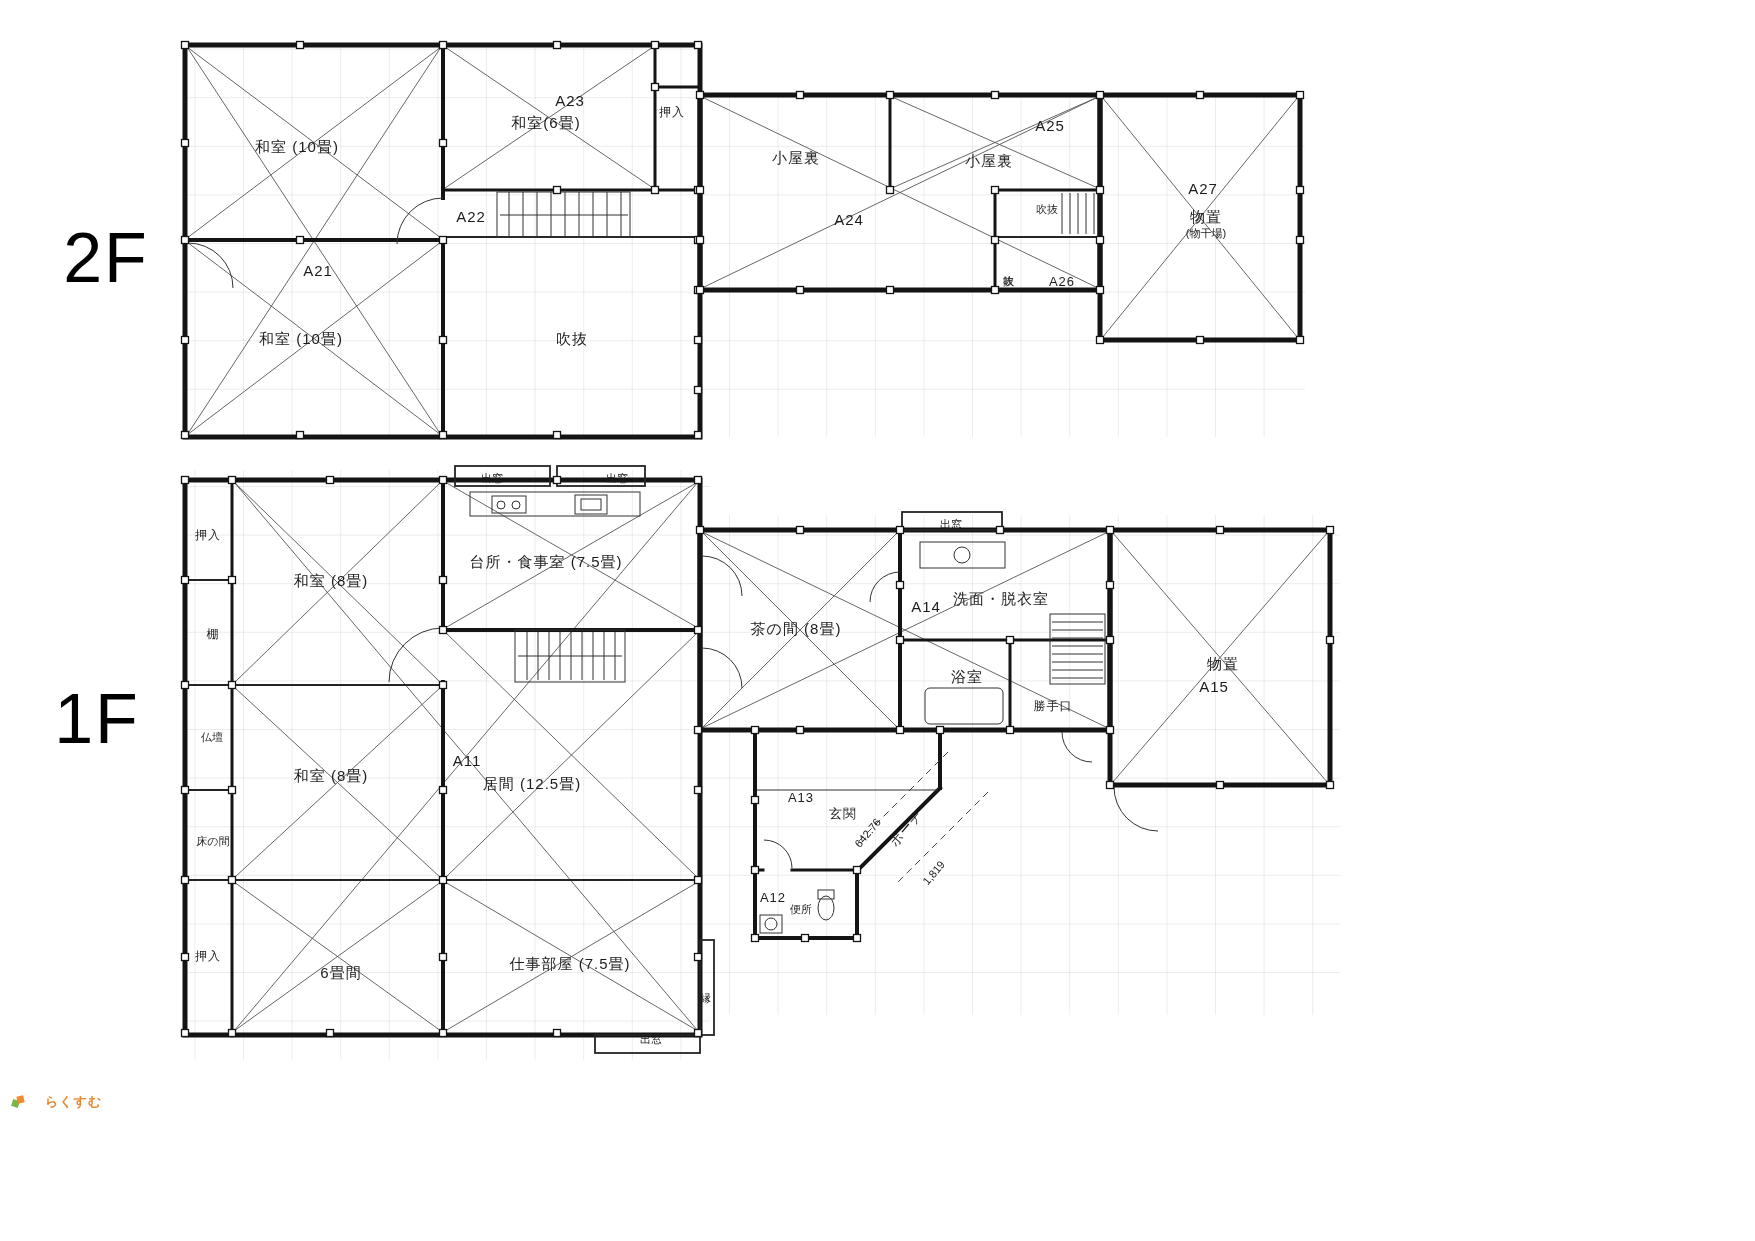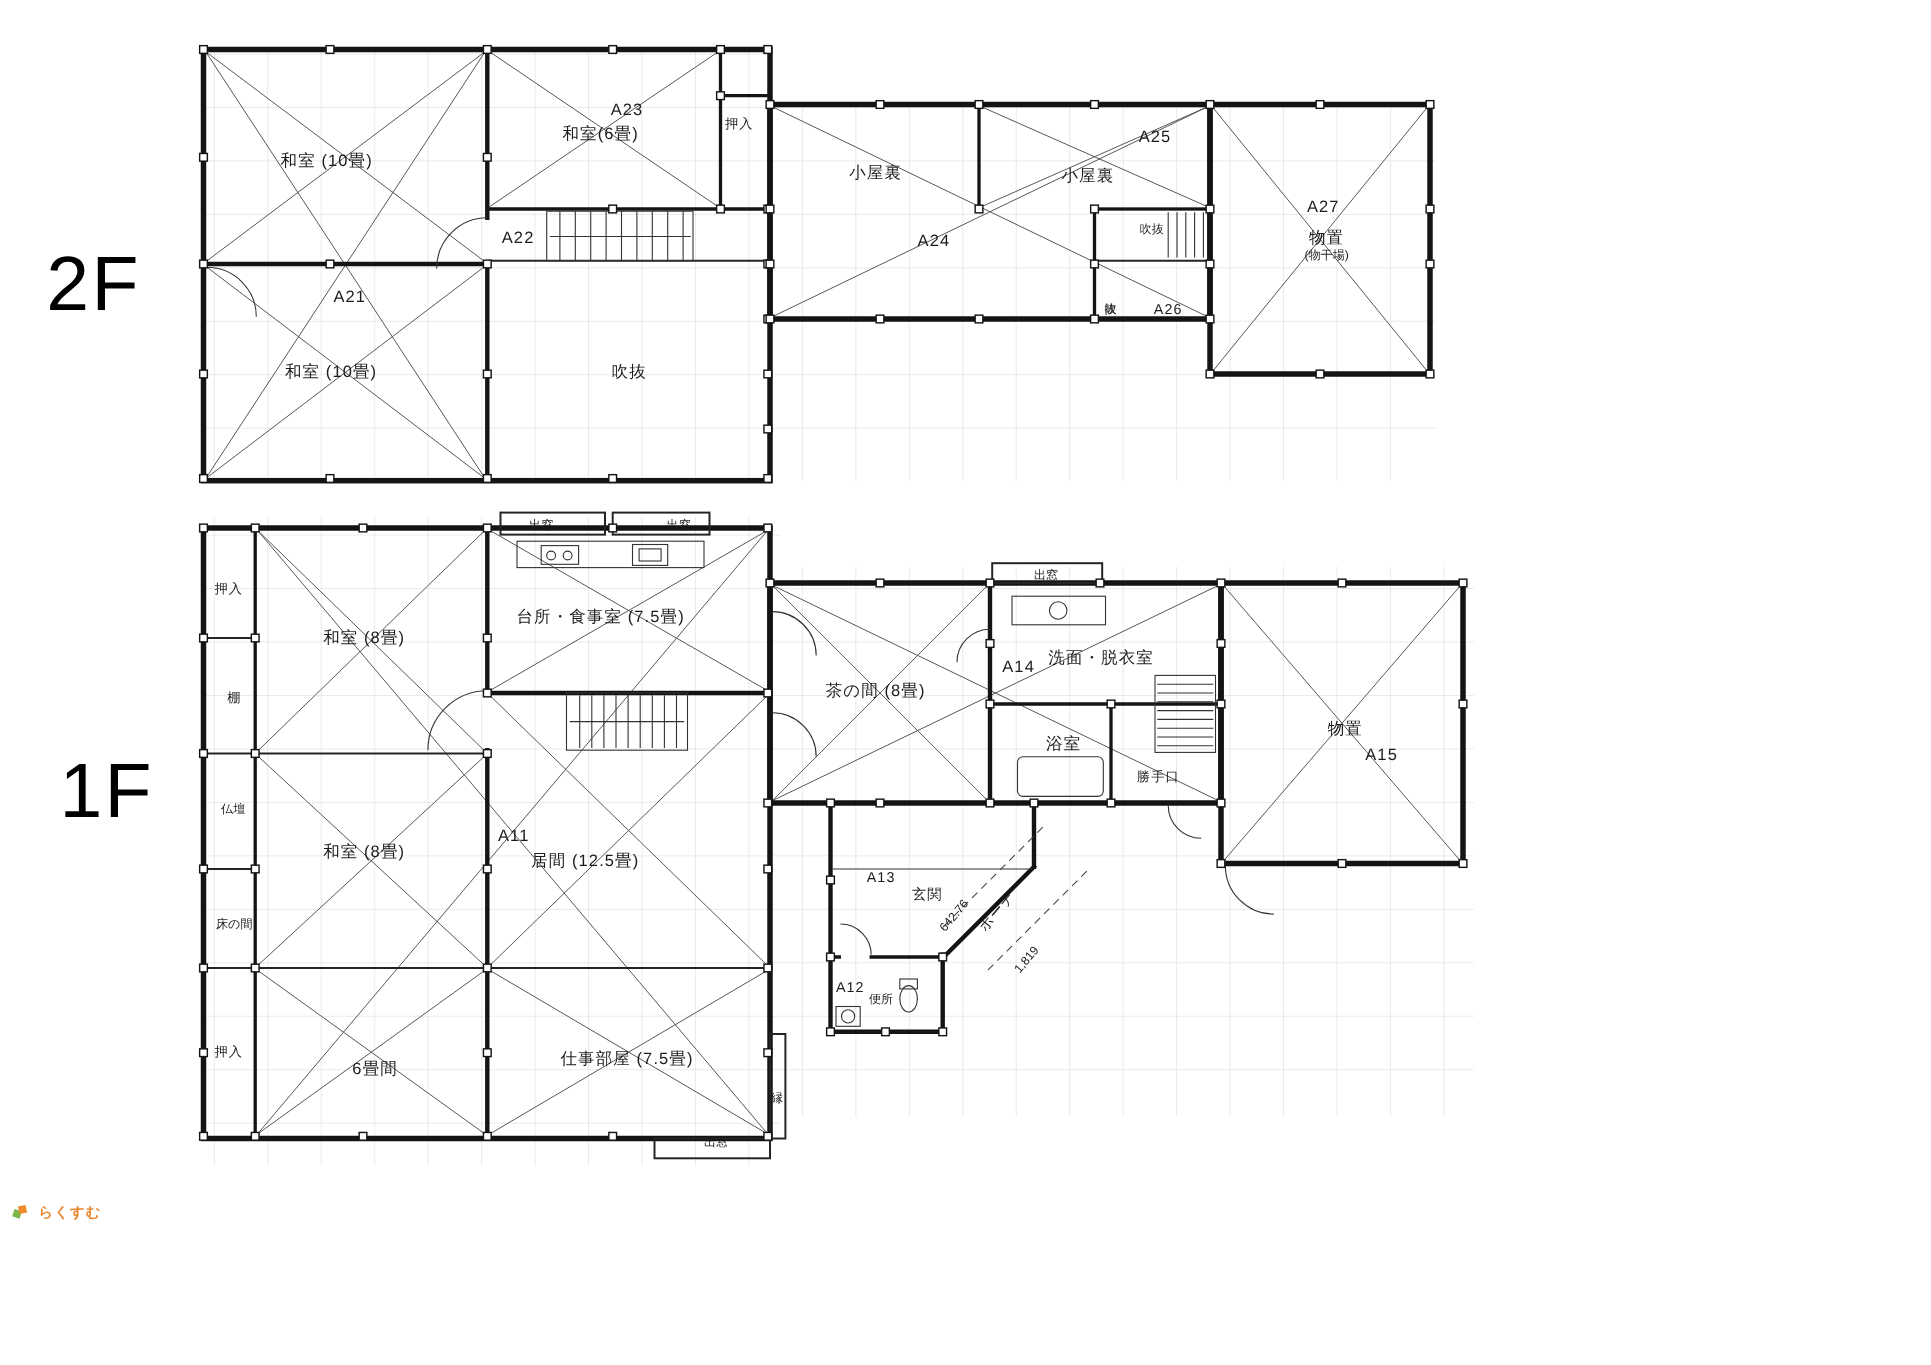--- a/index.html
+++ b/index.html
@@ -21,21 +21,21 @@
   .lbl{position:absolute;transform:translate(-50%,-50%);white-space:nowrap;
        font-size:15px;letter-spacing:1px;color:#1c1c1c;line-height:1;}
   .s13{font-size:13px;}
   .s12{font-size:12px;}
   .s11{font-size:11px;letter-spacing:0;}
   .floor{font-size:70px;letter-spacing:2px;color:#000;}
   .vert{writing-mode:vertical-rl;text-orientation:upright;}
   .rot{transform:translate(-50%,-50%) rotate(-50deg);}
 
   
-  .wm{position:absolute;left:12px;top:1093px;display:flex;align-items:center;gap:10px;}
+  .wm{position:absolute;left:12px;top:1093px;display:flex;align-items:center;gap:20px;}
   .wm-icon{position:relative;width:13px;height:13px;display:inline-block;}
   .wm-icon .sq1{position:absolute;left:0;top:4px;width:7px;height:7px;background:#7ab648;transform:rotate(18deg);}
   .wm-icon .sq2{position:absolute;left:5px;top:0;width:7px;height:7px;background:#ef8a2e;transform:rotate(-12deg);}
   .wm-text{font-size:13px;font-weight:bold;color:#e8872f;letter-spacing:1px;}
 </style>
 </head>
 <body>
 
 <div class="stage">
 
@@ -235,21 +235,21 @@
       <rect x="751.5" y="726.5" width="7" height="7" class="mk"></rect>
       <rect x="936.5" y="726.5" width="7" height="7" class="mk"></rect>
       <rect x="751.5" y="796.5" width="7" height="7" class="mk"></rect>
       <rect x="751.5" y="866.5" width="7" height="7" class="mk"></rect>
       <rect x="751.5" y="934.5" width="7" height="7" class="mk"></rect>
       <rect x="853.5" y="934.5" width="7" height="7" class="mk"></rect>
       <rect x="853.5" y="866.5" width="7" height="7" class="mk"></rect>
       <rect x="801.5" y="934.5" width="7" height="7" class="mk"></rect>
     </svg>
 
-  <div class="lbl floor" style="left:85px;top:258px">2F</div>
+  <div class="lbl floor" style="left:106px;top:258px">2F</div>
   <div class="lbl" style="left:297px;top:146px">和室 (10畳)</div>
   <div class="lbl" style="left:570px;top:100px">A23</div>
   <div class="lbl" style="left:546px;top:122px">和室(6畳)</div>
   <div class="lbl s12" style="left:672px;top:112px">押入</div>
   <div class="lbl" style="left:471px;top:216px">A22</div>
   <div class="lbl" style="left:318px;top:270px">A21</div>
   <div class="lbl" style="left:301px;top:338px">和室 (10畳)</div>
   <div class="lbl" style="left:572px;top:338px">吹抜</div>
   <div class="lbl" style="left:796px;top:157px">小屋裏</div>
   <div class="lbl" style="left:849px;top:219px">A24</div>
@@ -269,21 +269,21 @@
   <div class="lbl s11" style="left:617px;top:478px">出窓</div>
   <div class="lbl" style="left:546px;top:561px">台所・食事室 (7.5畳)</div>
   <div class="lbl s12" style="left:213px;top:634px">棚</div>
   <div class="lbl" style="left:796px;top:628px">茶の間 (8畳)</div>
   <div class="lbl" style="left:926px;top:606px">A14</div>
   <div class="lbl" style="left:1001px;top:598px">洗面・脱衣室</div>
   <div class="lbl s11" style="left:951px;top:524px">出窓</div>
   <div class="lbl" style="left:967px;top:676px">浴室</div>
   <div class="lbl s12" style="left:1053px;top:706px">勝手口</div>
   <div class="lbl" style="left:1223px;top:663px">物置</div>
-  <div class="lbl" style="left:1256px;top:686px">A15</div>
+  <div class="lbl" style="left:1214px;top:686px">A15</div>
   <div class="lbl s11" style="left:212px;top:737px">仏壇</div>
   <div class="lbl" style="left:331px;top:775px">和室 (8畳)</div>
   <div class="lbl" style="left:467px;top:760px">A11</div>
   <div class="lbl" style="left:532px;top:783px">居間 (12.5畳)</div>
   <div class="lbl s11" style="left:213px;top:841px">床の間</div>
   <div class="lbl s13" style="left:801px;top:797px">A13</div>
   <div class="lbl s13" style="left:843px;top:813px">玄関</div>
   <div class="lbl s13 rot" style="left:906px;top:828px">ポーチ</div>
   <div class="lbl s11 rot" style="left:868px;top:833px">642.76</div>
   <div class="lbl s11 rot" style="left:934px;top:873px">1,819</div>

